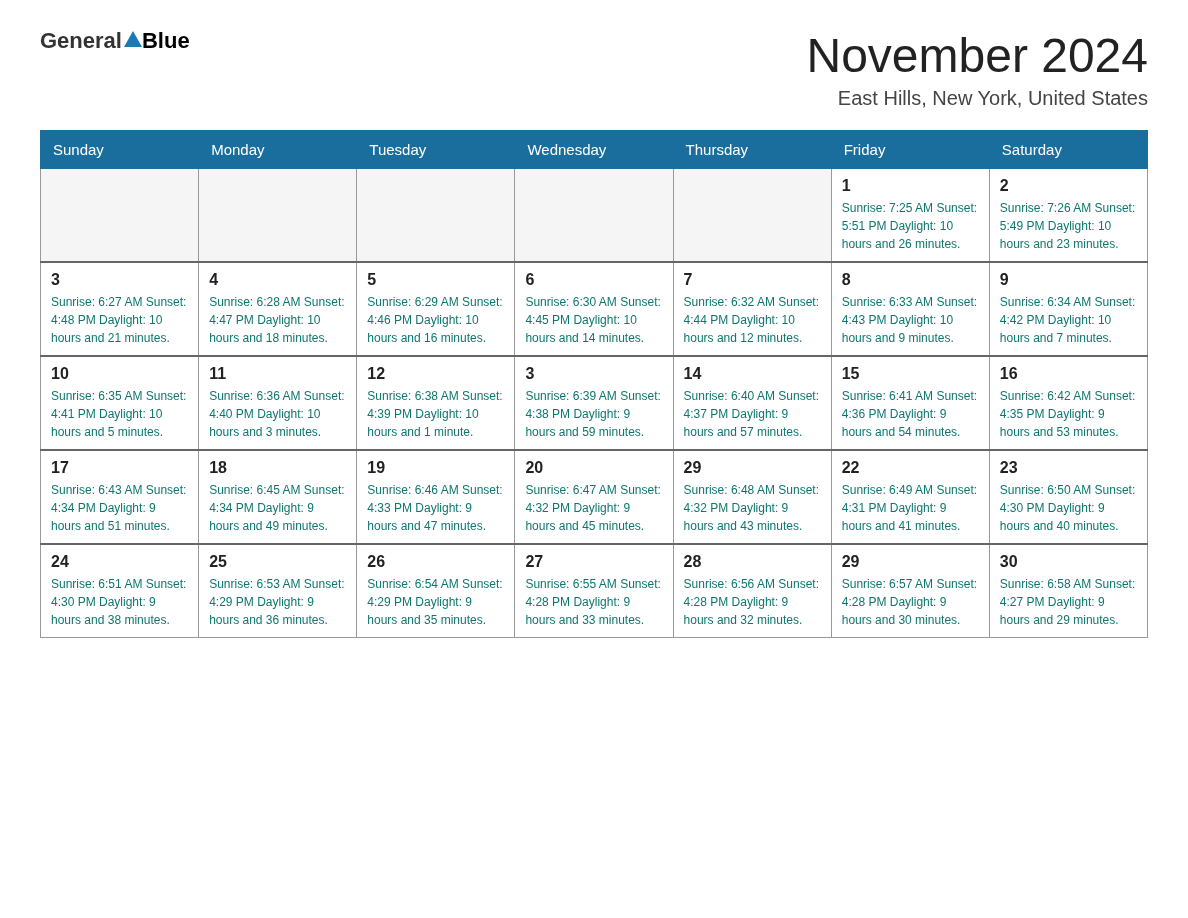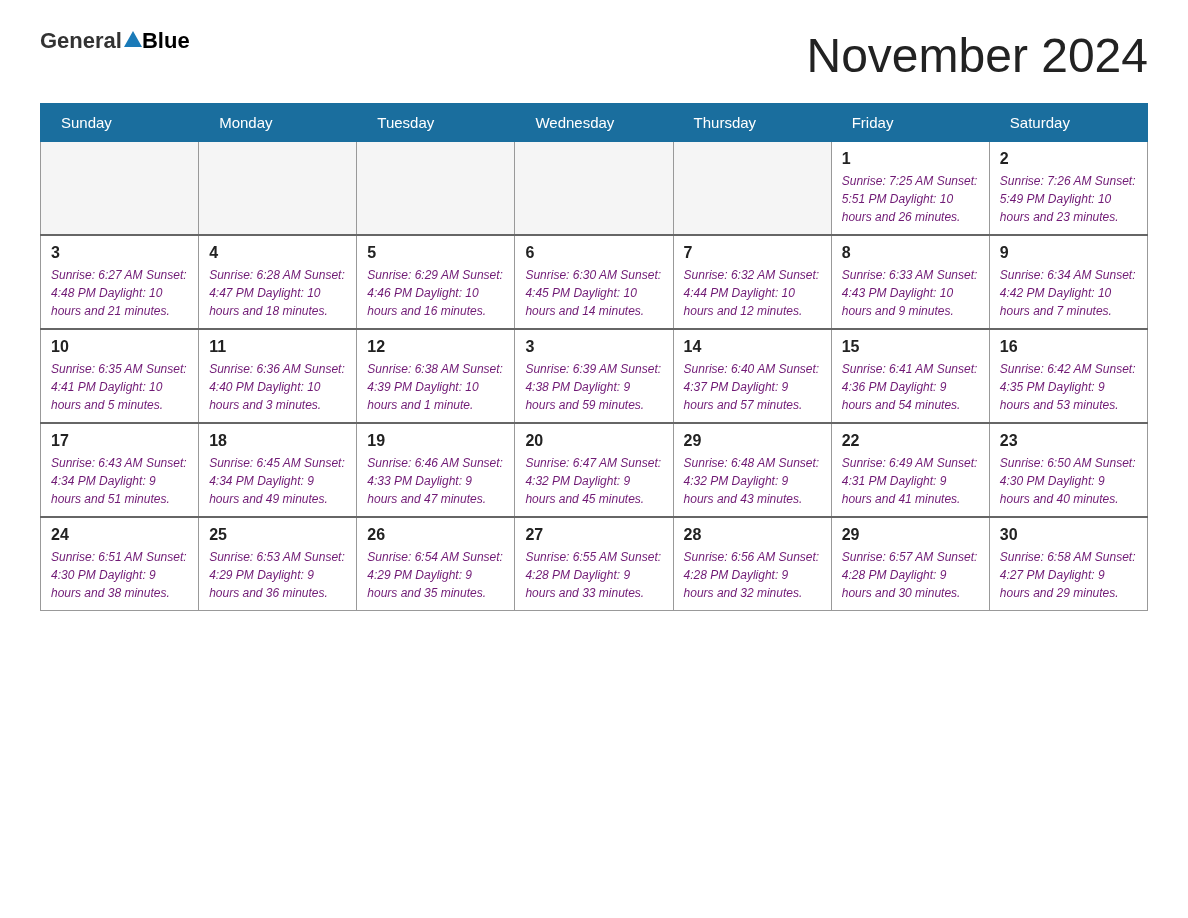--- a/index.html
+++ b/index.html
@@ -51,21 +51,21 @@
       color: #444;
       margin-top: 4px;
     }
     .calendar {
       width: 100%;
       border-collapse: collapse;
     }
     .calendar thead tr th {
       background-color: #1a6e9e;
       color: #fff;
-      padding: 10px 20px;
+      padding: 10px 12px;
       text-align: left;
       font-size: 15px;
       font-weight: normal;
       border: 1px solid #1a6e9e;
     }
     .calendar tbody tr td {
       border: 1px solid #999;
       vertical-align: top;
       padding: 8px 10px;
       width: 14.28%;
@@ -76,23 +76,22 @@
       background: #f5f5f5;
     }
     .day-number {
       font-size: 16px;
       font-weight: bold;
       color: #222;
       margin-bottom: 4px;
     }
     .day-info {
       font-size: 12px;
-      color: #701a75;
+      color: #0f766e;
       line-height: 1.5;
-      font-style: italic;
     }
     .calendar tbody tr:not(:last-child) td {
       border-bottom: 2px solid #666;
     }
   </style>
 </head>
 <body>
 
 <div class="header">
   <div class="logo">
@@ -101,20 +100,21 @@
       <span style="display:inline-block;margin-left:2px;vertical-align:top;">
         <svg width="18" height="16" viewBox="0 0 18 16">
           <polygon points="9,0 18,16 0,16" fill="#1a7ab8"></polygon>
         </svg>
       </span>
     </div>
     <span class="logo-blue">Blue</span>
   </div>
   <div class="title-area">
     <h1>November 2024</h1>
+    <h2>East Hills, New York, United States</h2>
   </div>
 </div>
 
 <table class="calendar">
   <thead>
     <tr>
     <th>Sunday</th>
         <th>Monday</th>
         <th>Tuesday</th>
         <th>Wednesday</th>

